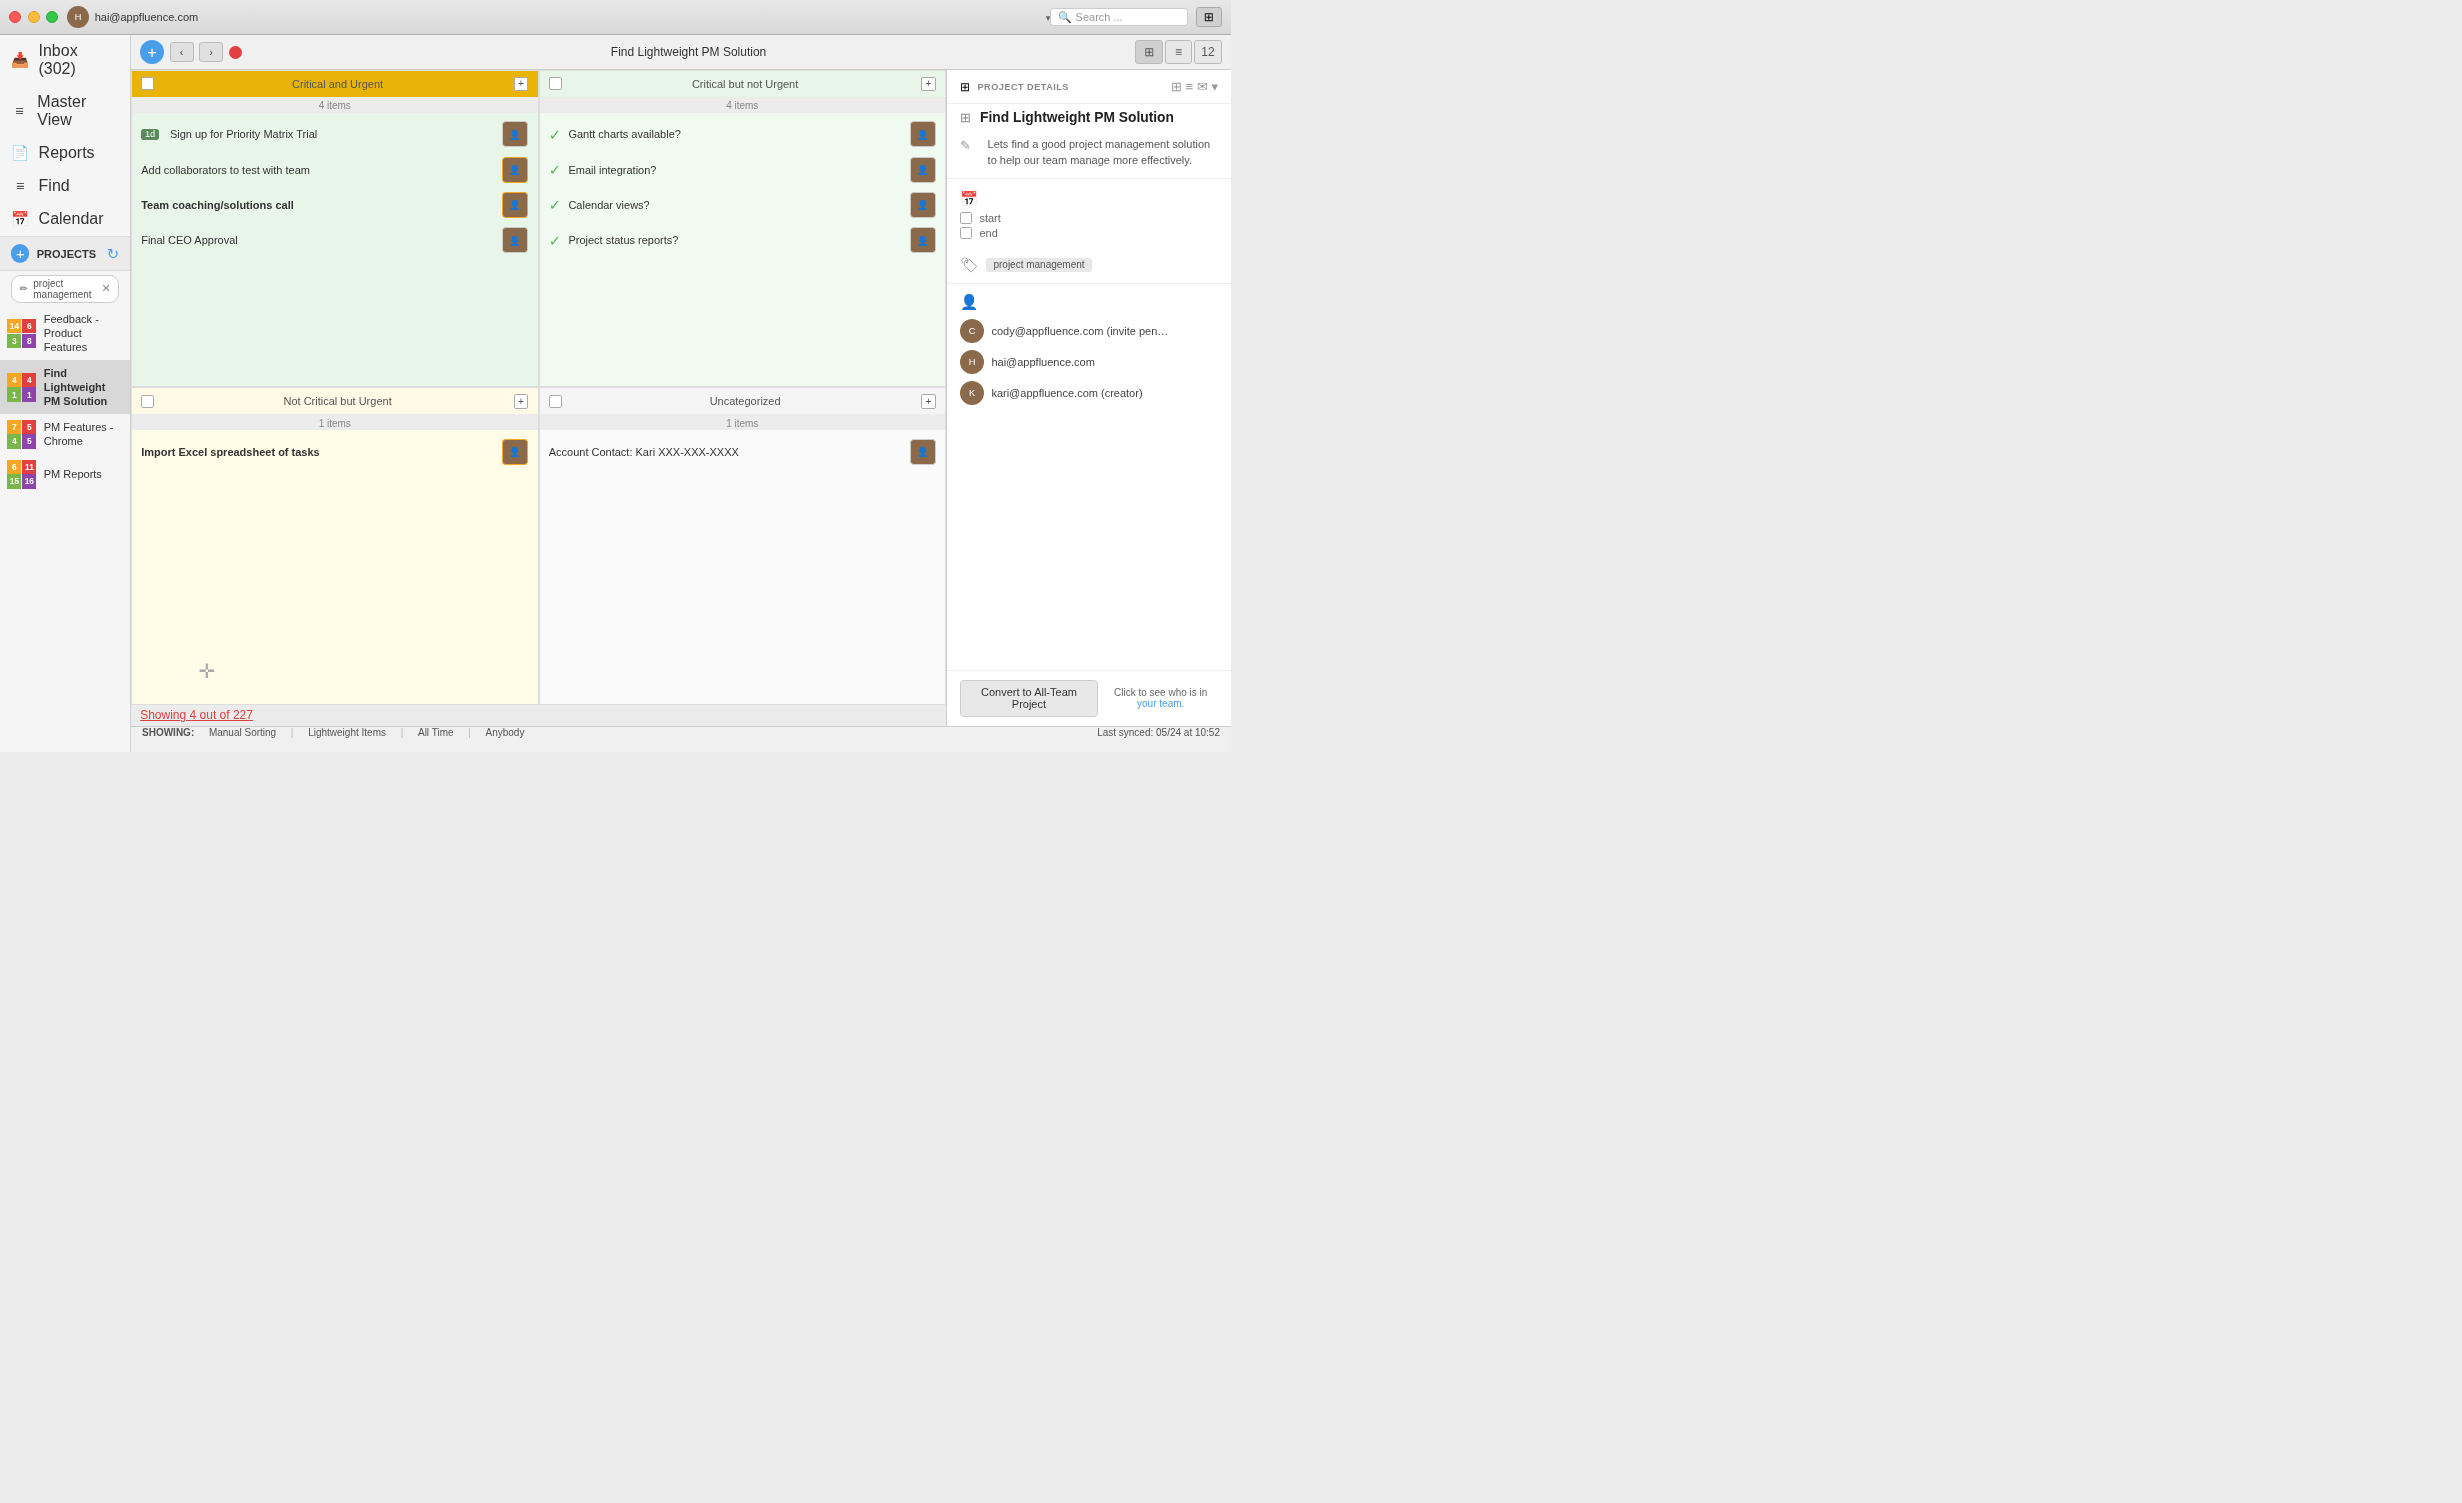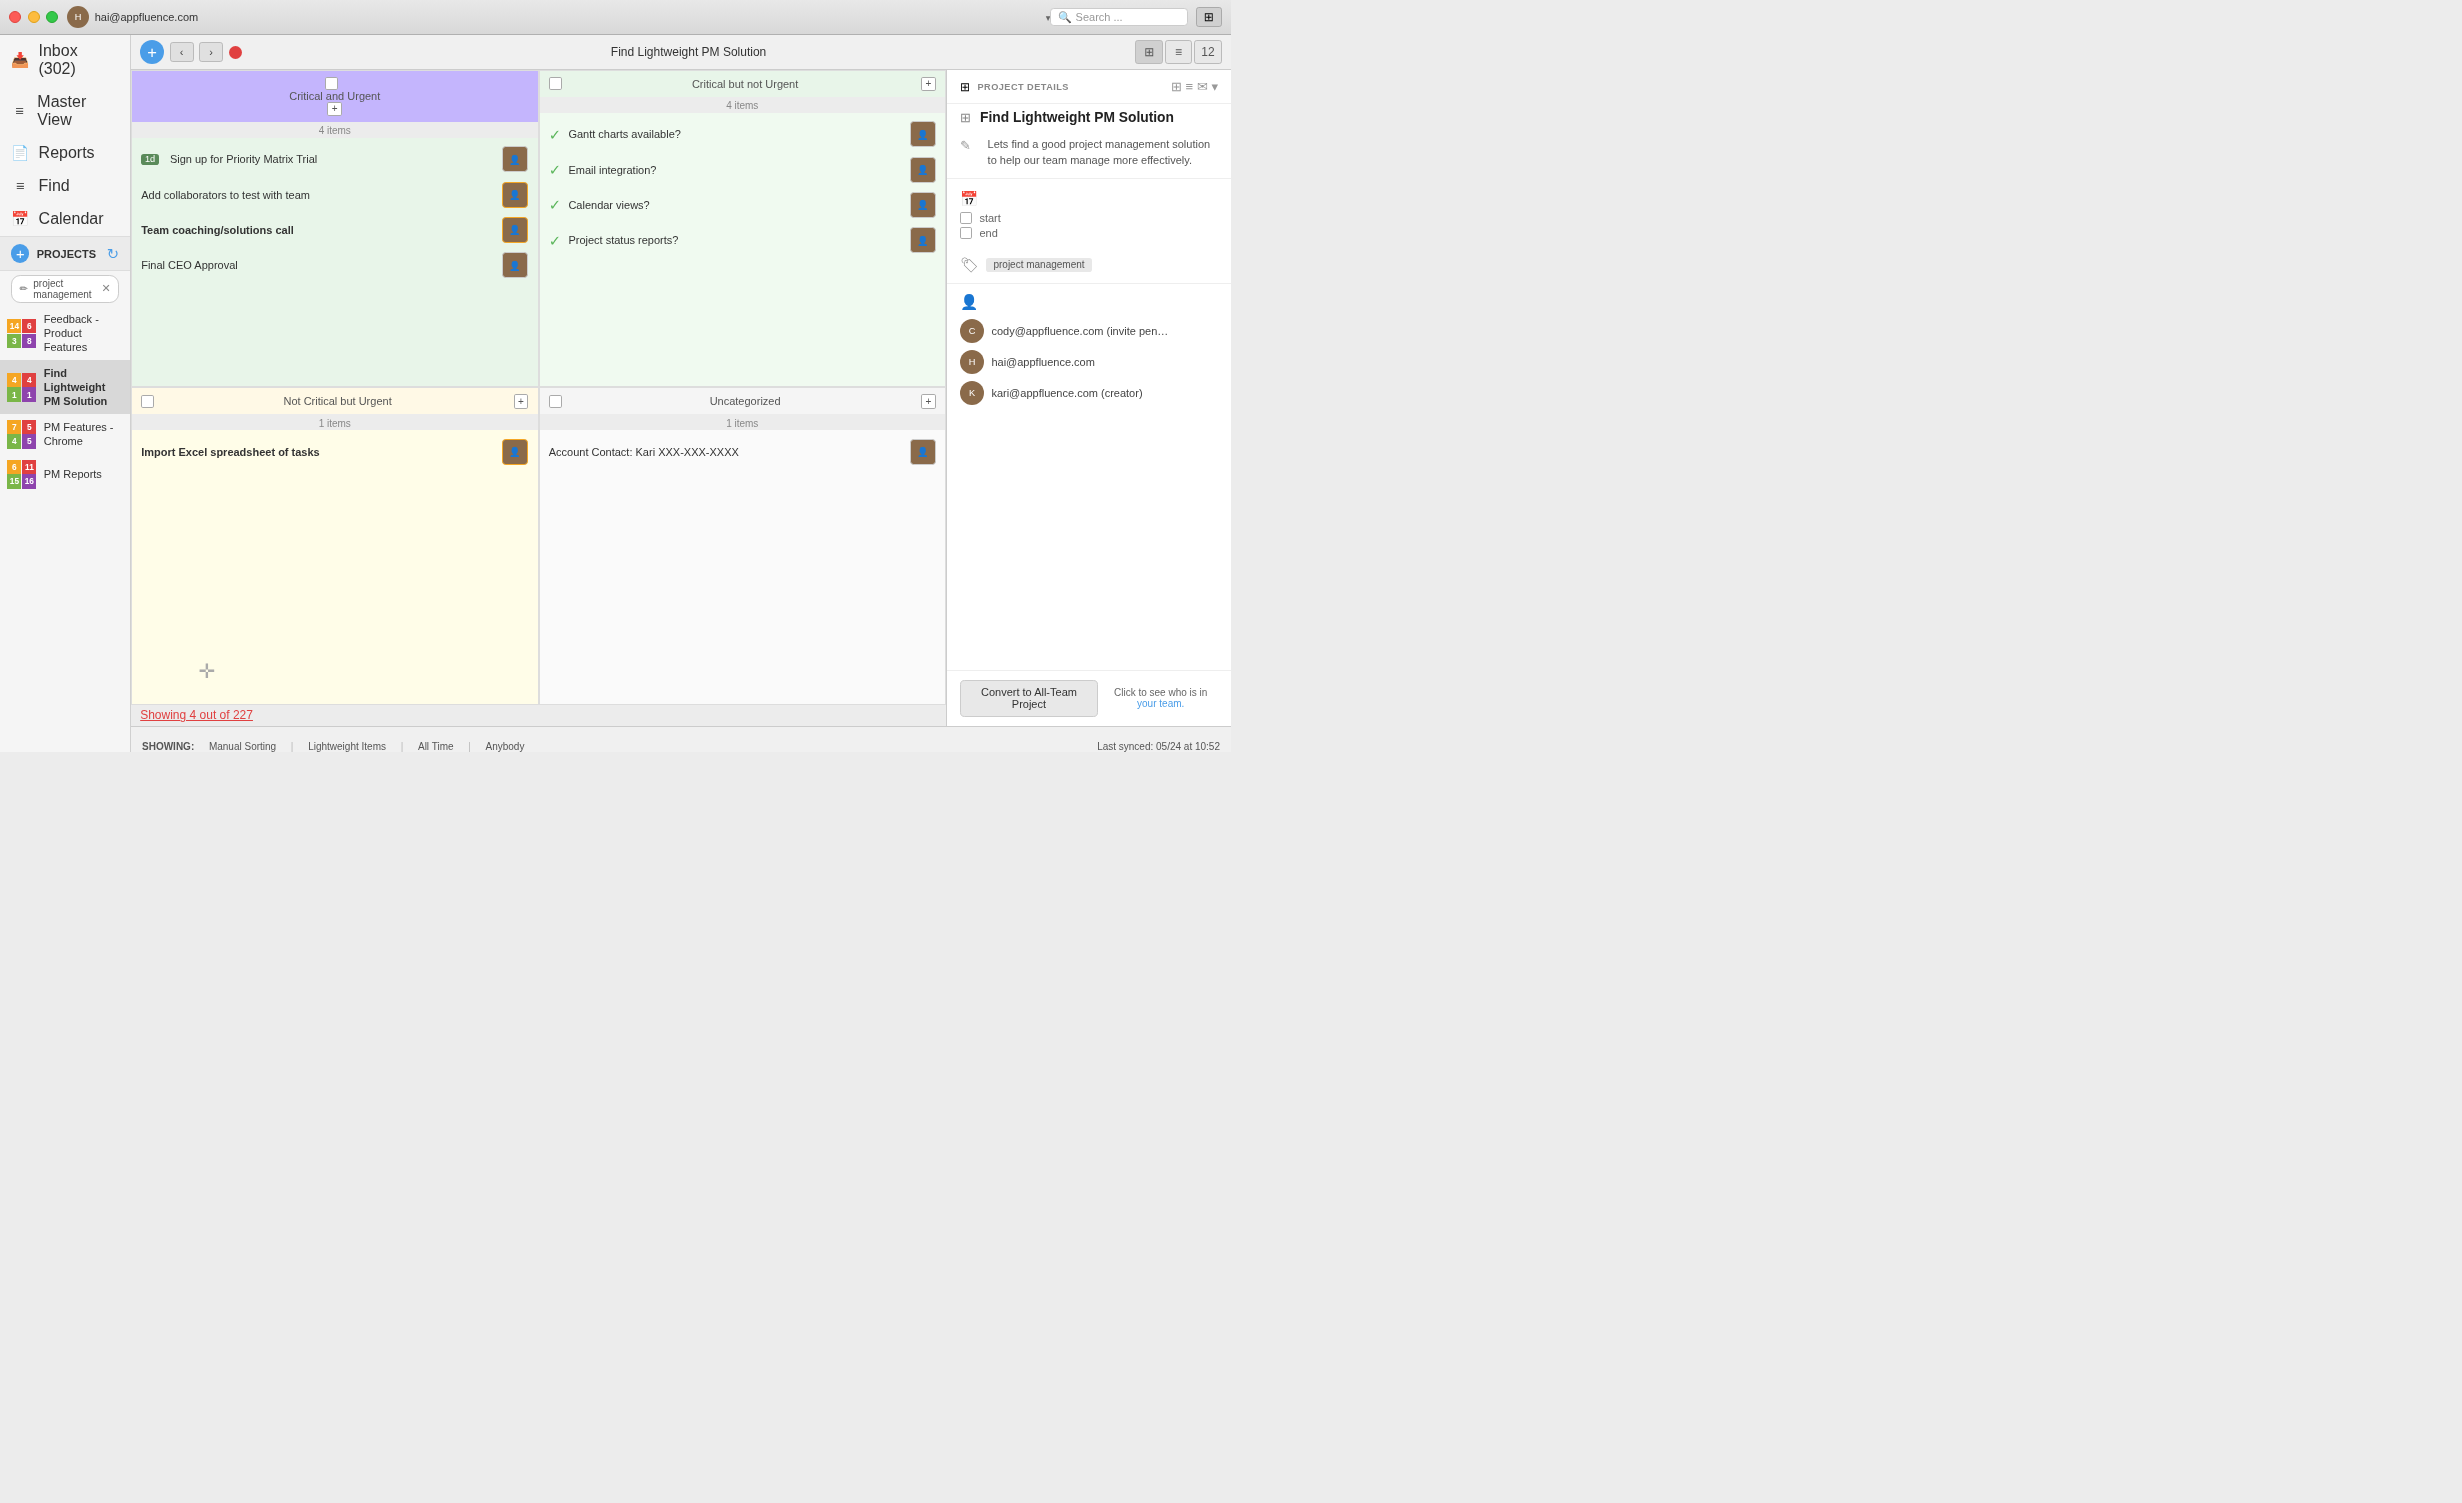--- a/index.html
+++ b/index.html
@@ -277,21 +277,21 @@
     .q-add-btn {
       width: 14.7px; height: 14.7px;
       border: 0.9px solid #aaa;
       border-radius: 1.8px;
       display: flex; align-items: center; justify-content: center;
       font-size: 10px;
       cursor: pointer;
       background: white;
     }
 
-    .q1-header { background: #c4b5fd; flex-direction: column; }
+    .q1-header { background: #eab308; }
     .q2-header { background: #e8f5e9; }
     .q3-header { background: #fff9e6; }
     .q4-header { background: #f5f5f5; }
 
     .quadrant-body {
       flex: 1;
       overflow-y: auto;
       padding: 3.7px 0;
     }
     .q1-body { background: #e8f5e9; }
@@ -455,21 +455,21 @@
       text-align: center;
     }
     .rp-link { color: #4a9de8; text-decoration: none; }
 
     
     .statusbar {
       height: 26px;
       background: #f0f0f0;
       border-top: 0.9px solid #ccc;
       display: flex;
-      align-items: flex-end;
+      align-items: flex-start;
       padding: 0 11px;
       gap: 14.7px;
       font-size: 10px;
       color: #555;
       flex-shrink: 0;
     }
     .status-showing-label {
       font-weight: bold;
       color: #555;
     }

